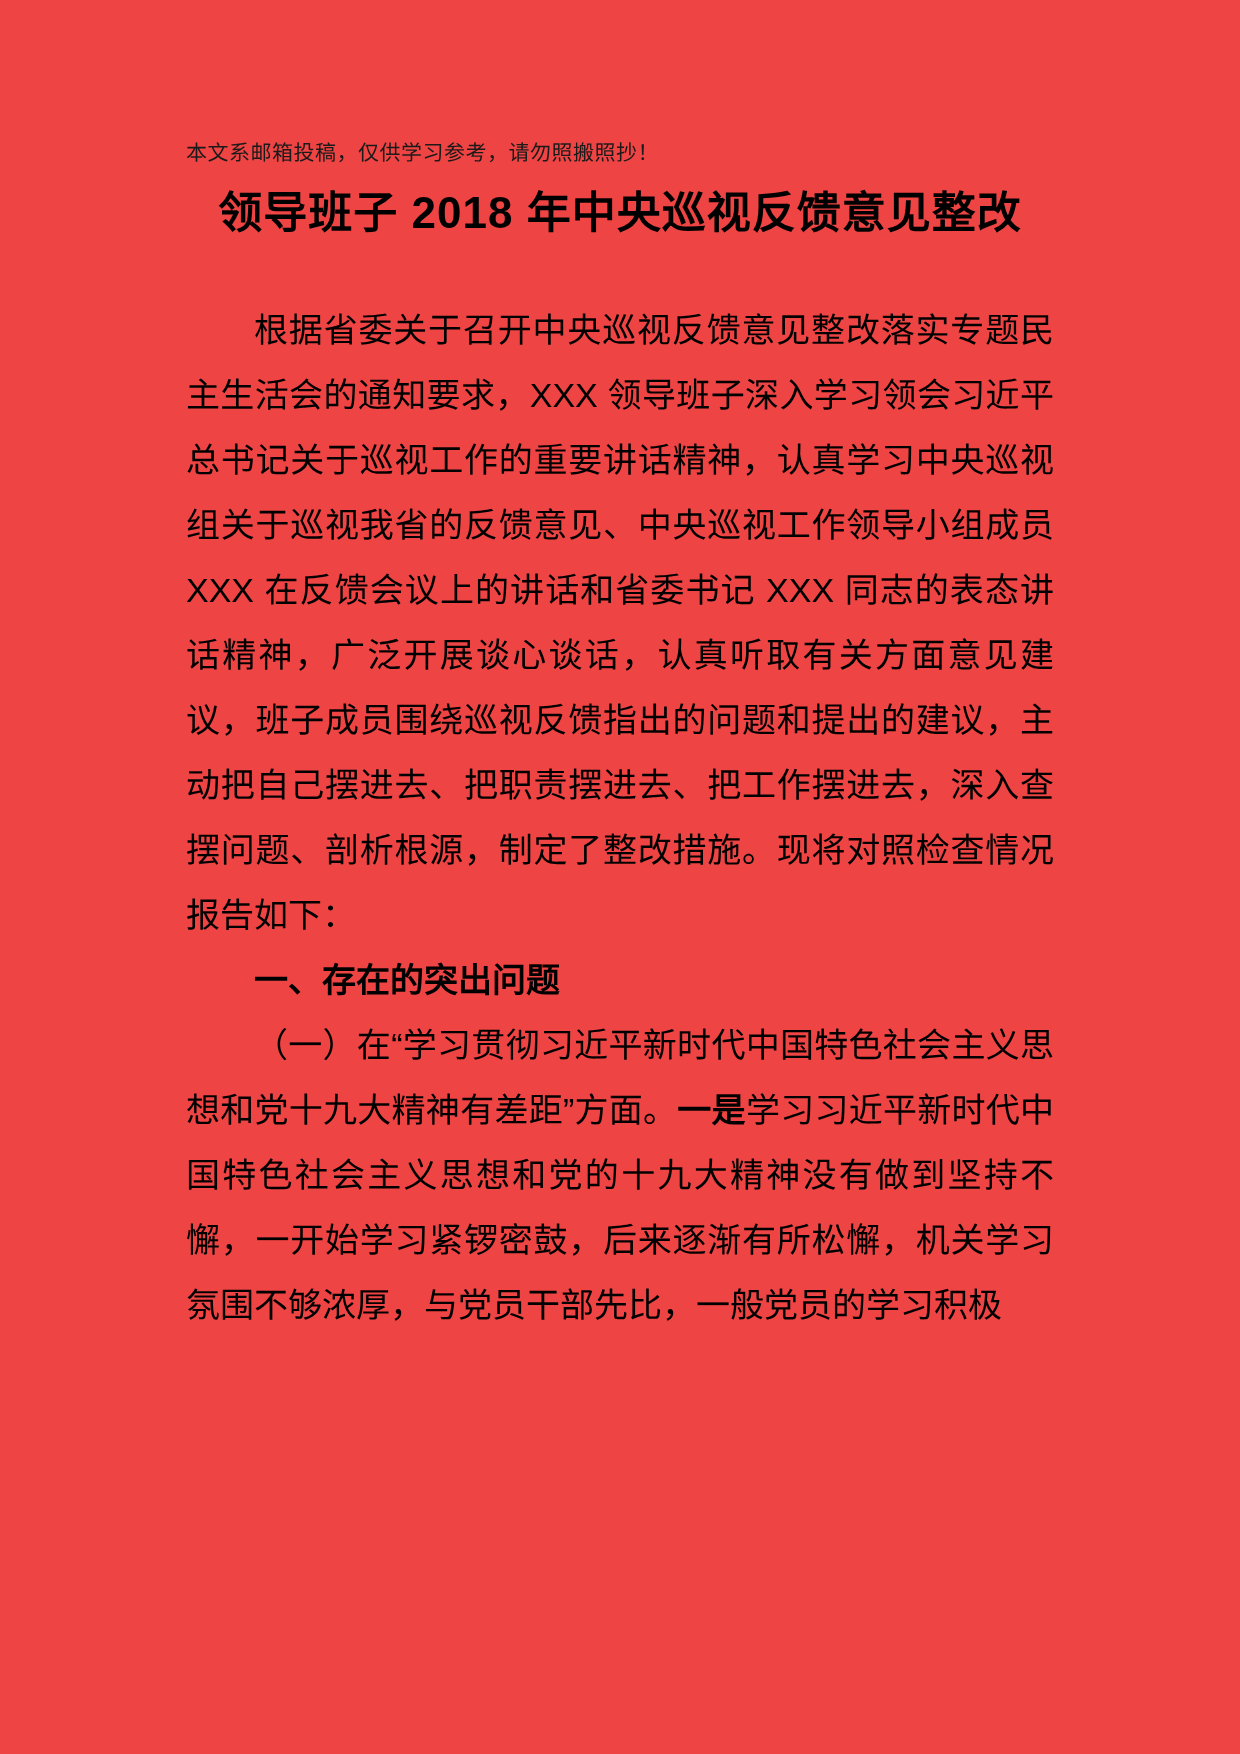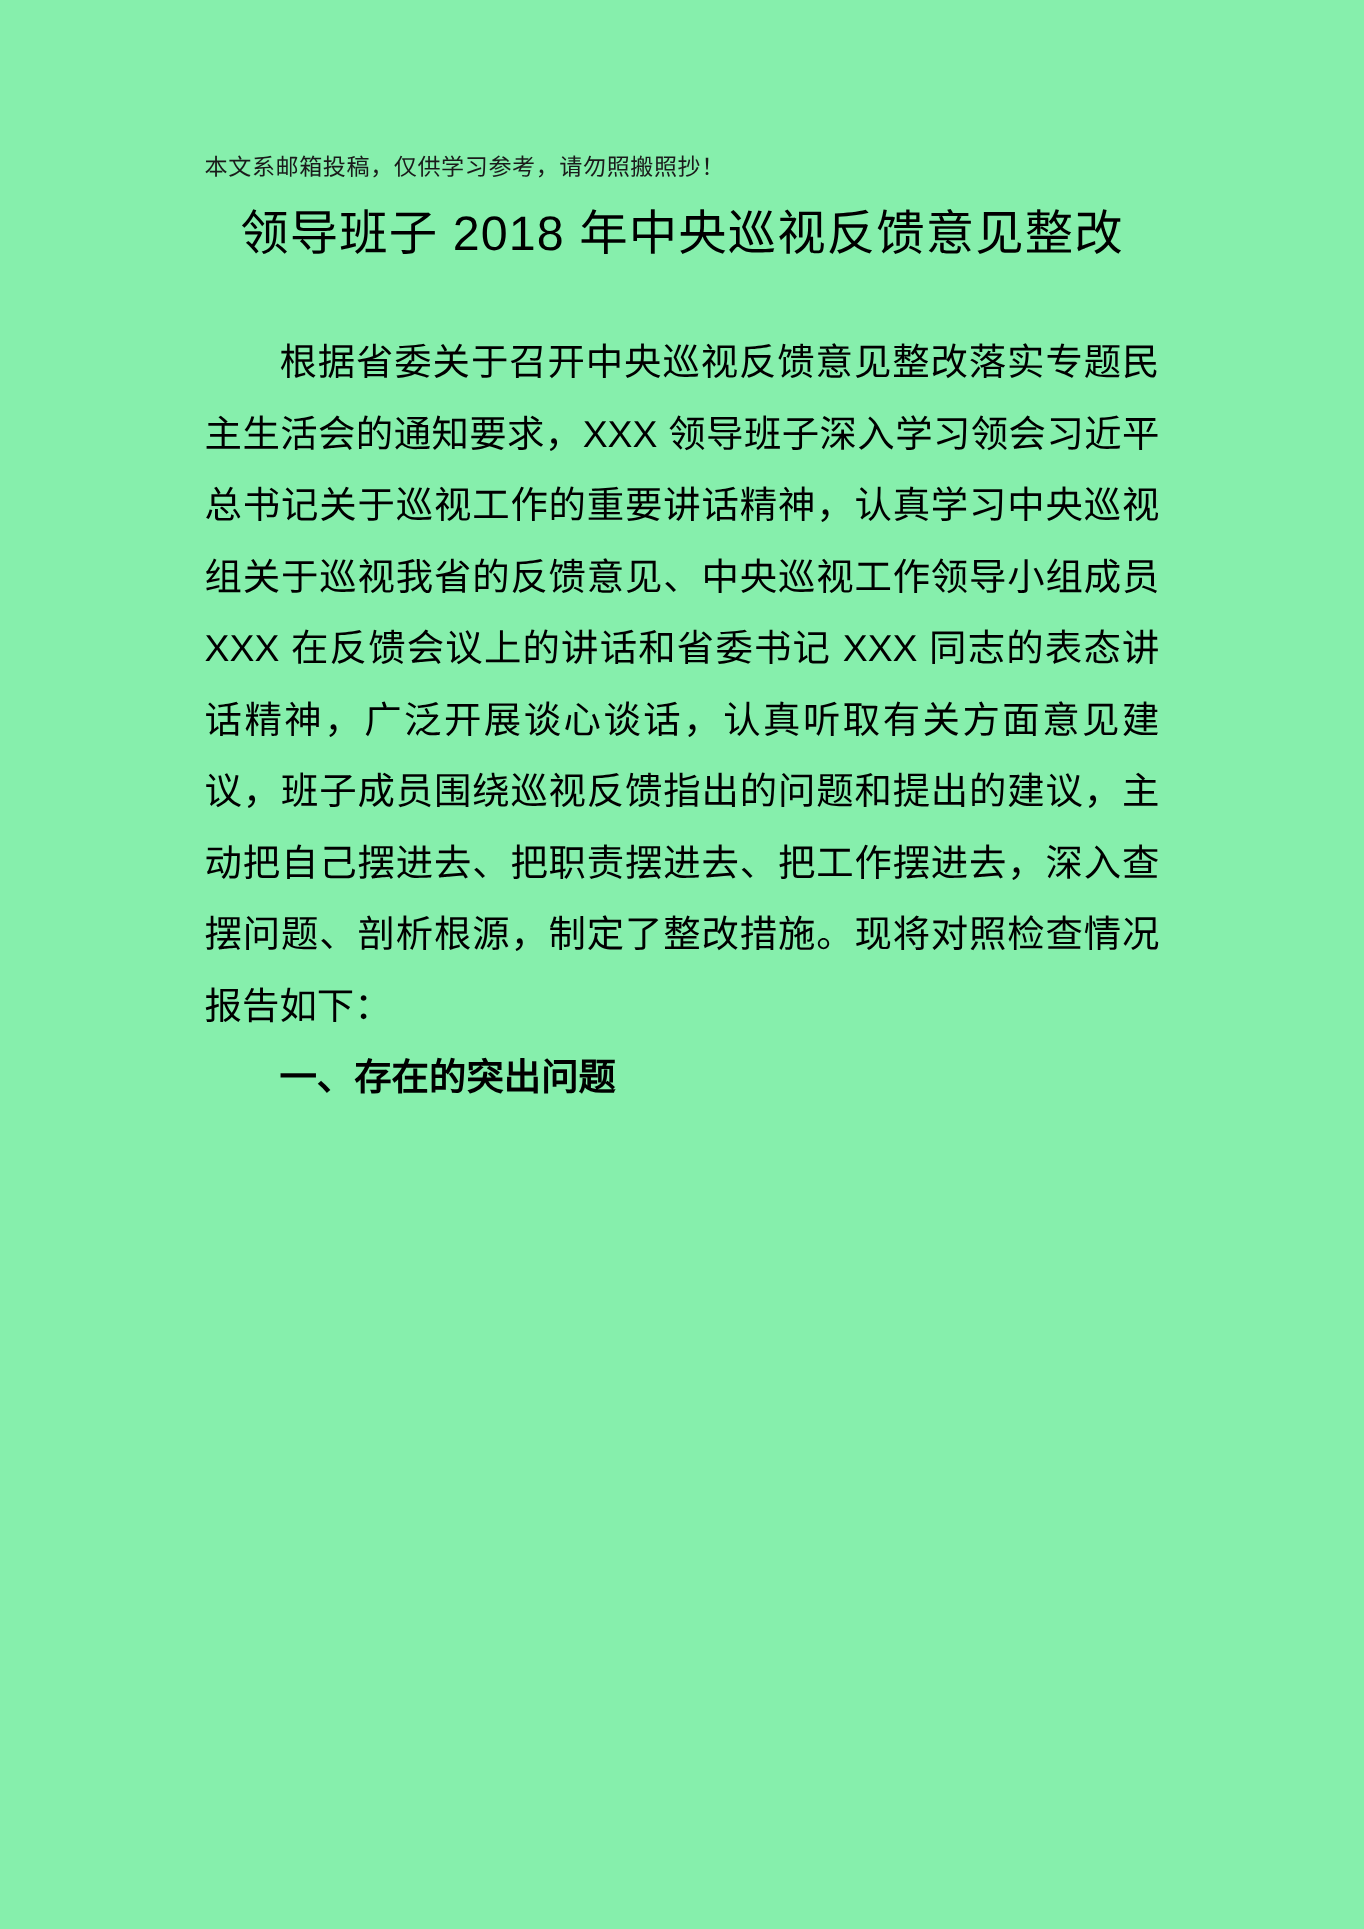--- a/index.html
+++ b/index.html
@@ -4,41 +4,41 @@
 <style>
   html, body {
     margin: 0;
     padding: 0;
     background: #ffffff;
   }
   .page {
     position: relative;
     width: 1240px;
     height: 1754px;
-    background: #86efac;
+    background: #ef4444;
     overflow: hidden;
     font-family: "Liberation Sans", "DejaVu Sans", sans-serif;
     color: #000000;
   }
   .content {
     position: absolute;
     left: 186px;
     top: 138px;
     width: 868px;
   }
   .disclaimer {
     font-size: 21px;
     line-height: 30px;
     color: #1a1a1a;
     margin-bottom: 14px;
     letter-spacing: 0.5px;
   }
   .doc-title {
     font-size: 44px;
-    font-weight: normal;
+    font-weight: bold;
     line-height: 62px;
     text-align: center;
     margin-bottom: 54px;
     letter-spacing: 1px;
   }
   .body-text {
     font-size: 34px;
     line-height: 65px;
     text-align: justify;
     text-justify: inter-ideograph;
@@ -67,16 +67,17 @@
       <div>领导班子 2018 年中央巡视反馈意见整改</div>
     </div>
 
     <div class="body-text">
 
       <p>根据省委关于召开中央巡视反馈意见整改落实专题民主生活会的通知要求，XXX 领导班子深入学习领会习近平总书记关于巡视工作的重要讲话精神，认真学习中央巡视组关于巡视我省的反馈意见、中央巡视工作领导小组成员 XXX 在反馈会议上的讲话和省委书记 XXX 同志的表态讲话精神，广泛开展谈心谈话，认真听取有关方面意见建议，班子成员围绕巡视反馈指出的问题和提出的建议，主动把自己摆进去、把职责摆进去、把工作摆进去，深入查摆问题、剖析根源，制定了整改措施。现将对照检查情况报告如下：</p>
 
       <p class="section-heading">一、存在的突出问题</p>
 
 
+      <p><span>（一）在“学习贯彻习近平新时代中国特色社会主义思想和党十九大精神有差距”方面。</span><span class="bold-run">一是</span><span>学习习近平新时代中国特色社会主义思想和党的十九大精神没有做到坚持不懈，一开始学习紧锣密鼓，后来逐渐有所松懈，机关学习氛围不够浓厚，与党员干部先比，一般党员的学习积极</span></p>
 
     </div>
   </div>
 </div>
 
 </body></html>

